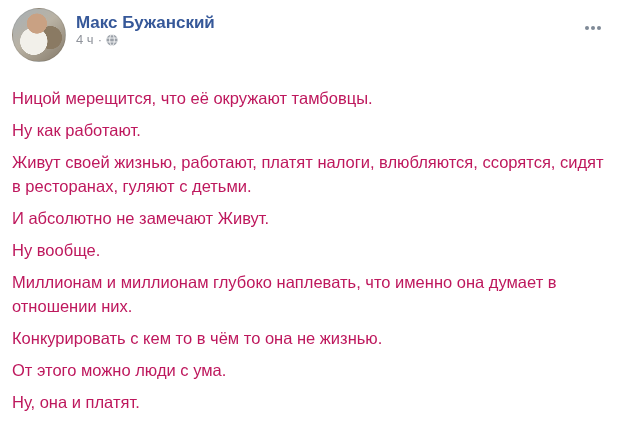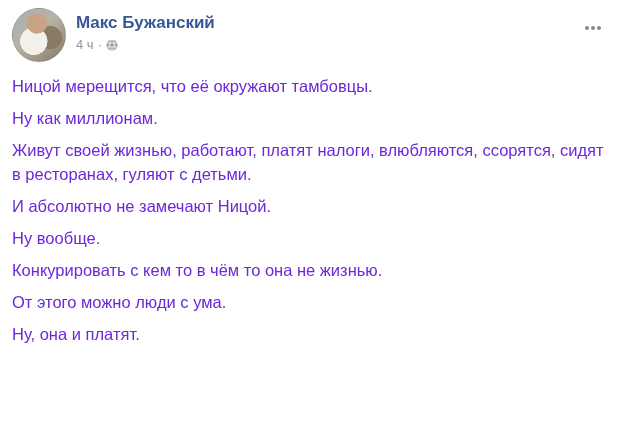--- a/index.html
+++ b/index.html
@@ -43,21 +43,20 @@
   .author-name {
     display: inline-block;
     color: #365899;
     font-size: 17px;
     font-weight: bold;
     text-decoration: none;
     line-height: 20px;
     cursor: pointer;
   }
   .meta-line {
-    margin-top: 5px;
     display: flex;
     align-items: center;
     color: #90949c;
     font-size: 13px;
     line-height: 14px;
     cursor: pointer;
   }
   .meta-line .sep {
     margin: 0 4px;
   }
@@ -82,22 +81,22 @@
     padding: 0;
   }
   .more-btn .dot {
     width: 4px;
     height: 4px;
     border-radius: 50%;
     background: #7f8a97;
   }
   
   .post-body {
-    margin-top: 12px;
-    color: #6d28d9;
+    margin-top: 24px;
+    color: #be185d;
     font-size: 16.5px;
     line-height: 24px;
   }
   .post-body p {
     margin: 0 0 8px 0;
     max-width: 599px;
   }
 </style>
 </head>
 <body>
@@ -125,22 +124,23 @@
 
     <button class="more-btn" aria-label="More options">
       <span class="dot"></span>
       <span class="dot"></span>
       <span class="dot"></span>
     </button>
   </div>
 
   <div class="post-body">
     <p>Ницой мерещится, что её окружают тамбовцы.</p>
-    <p>Ну как миллионам.</p>
+    <p>Ну как работают.</p>
     <p>Живут своей жизнью, работают, платят налоги, влюбляются, ссорятся, сидят в ресторанах, гуляют с детьми.</p>
-    <p>И абсолютно не замечают Ницой.</p>
+    <p>И абсолютно не замечают Живут.</p>
     <p>Ну вообще.</p>
+    <p>Миллионам и миллионам глубоко наплевать, что именно она думает в отношении них.</p>
     <p>Конкурировать с кем то в чём то она не жизнью.</p>
     <p>От этого можно люди с ума.</p>
     <p>Ну, она и платят.</p>
   </div>
 
 </div>
 
 </body></html>

